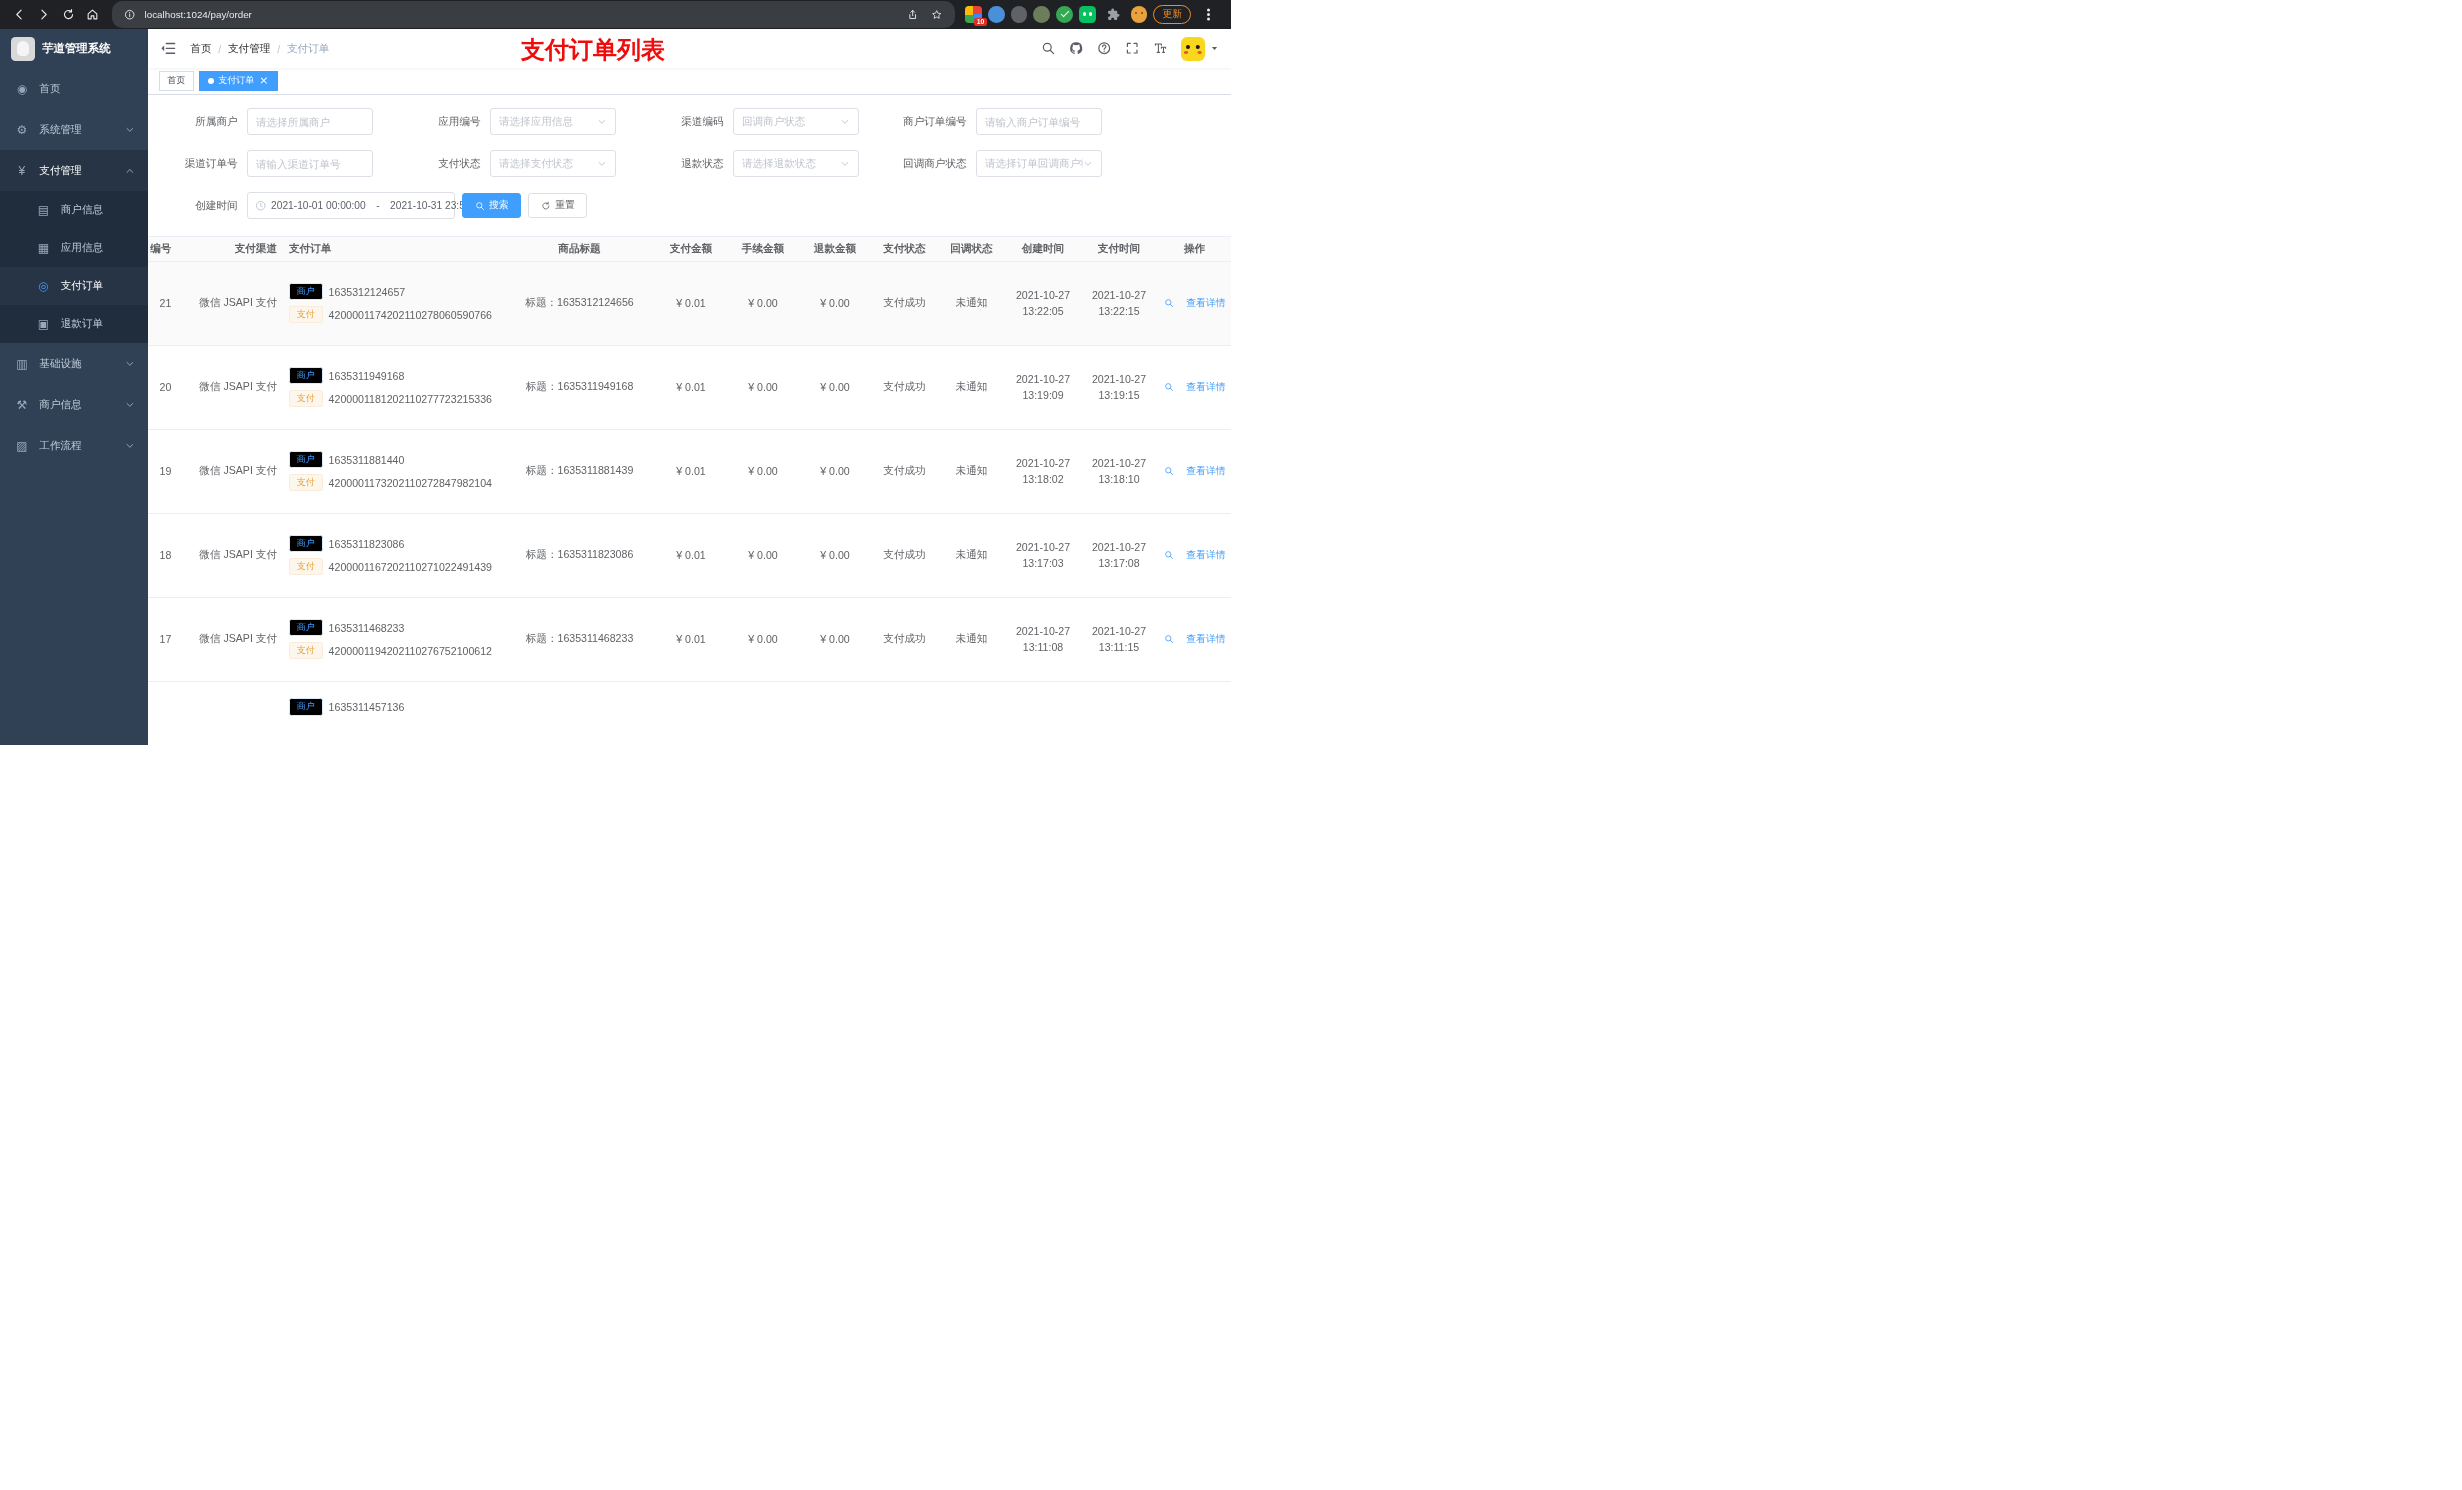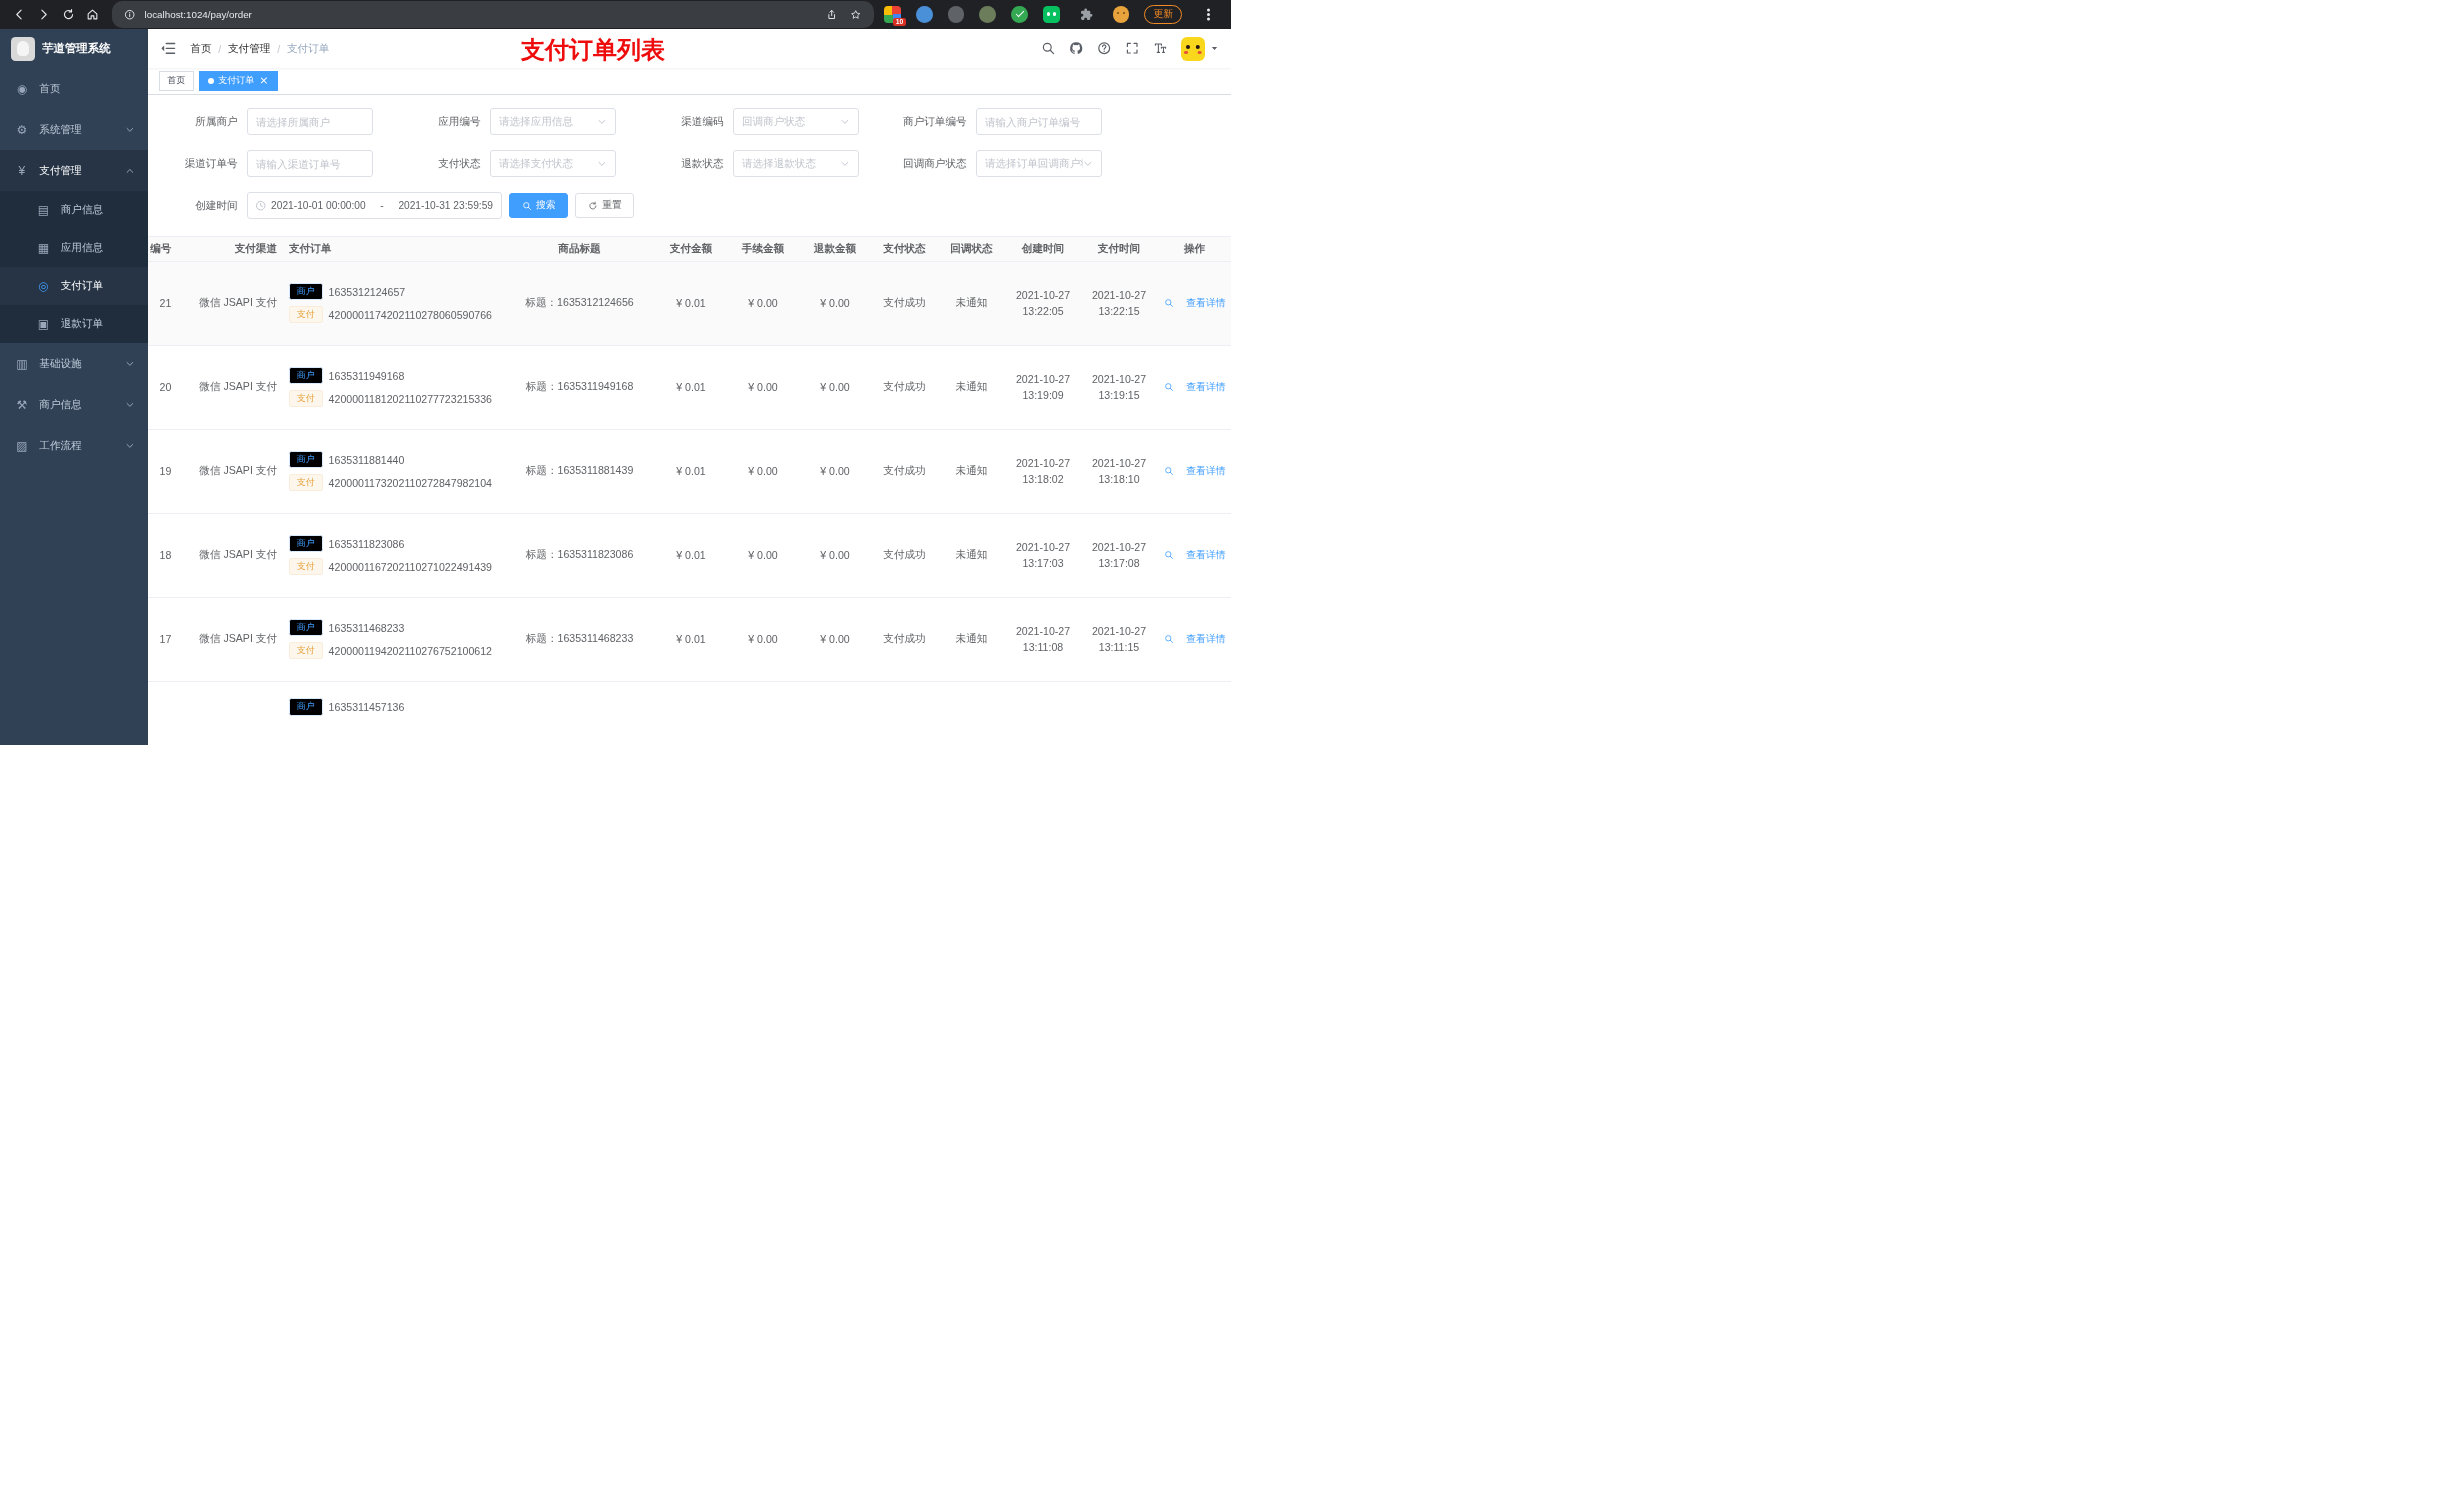--- a/index.html
+++ b/index.html
@@ -9,21 +9,21 @@
 
   
   .browser{height:29px;background:#202124;display:flex;align-items:center;padding:0 7.6px;gap:1.5px}
   .b-ic{width:23px;height:23px;border-radius:50%;display:flex;align-items:center;justify-content:center;color:#e8eaed;flex:0 0 auto;cursor:pointer}
   .b-ic svg{width:13px;height:13px}
   .omnibox{flex:1;height:27px;background:#3a3d42;border-radius:10.6px;display:flex;align-items:center;gap:6px;padding:0 9px;margin:0 6px;color:#e8eaed;min-width:0}
   .omnibox .grow{flex:1}
   .url-text{font-size:9.8px;color:#e8eaed;white-space:nowrap}
   .omnibox .b-ic{width:18px;height:18px}
   .omnibox .b-ic svg{width:11.4px;height:11.4px}
-  .ext{display:flex;align-items:center;gap:15px;padding:0 3px}
+  .ext{display:flex;align-items:center;gap:6px;padding:0 3px}
   .ext-item{position:relative;flex:0 0 auto;cursor:pointer}
   .ext-grid{display:block;width:16.7px;height:16.7px;border-radius:3.8px;background:conic-gradient(#ea4335 0 25%,#4285f4 0 50%,#34a853 0 75%,#fbbc05 0)}
   .ext-badge{position:absolute;right:-4.5px;bottom:-3px;background:#d93025;color:#fff;font-size:6.8px;line-height:8.3px;padding:0 2.3px;border-radius:2.3px;font-weight:bold}
   .ext-dot{width:16.7px;height:16.7px;border-radius:50%;flex:0 0 auto;cursor:pointer;position:relative}
   .ext-dot.blue{background:#4a90d9}
   .ext-dot.gray{background:#5f6368}
   .ext-dot.olive{background:#6b7d5a}
   .ext-dot.green{background:#34a853}
   .ext-dot.green::after{content:"";position:absolute;left:4.5px;top:5.3px;width:6.8px;height:3px;border-left:1.5px solid #fff;border-bottom:1.5px solid #fff;transform:rotate(-45deg)}
   .ext-square{width:16.7px;height:16.7px;border-radius:4.5px;background:#07c160;position:relative;flex:0 0 auto;cursor:pointer}
@@ -88,21 +88,21 @@
   .filter{padding:13.6px 0 0 7.6px;font-size:10.6px}
   .f-row{display:flex;margin-bottom:15px}
   .f-item{display:flex;align-items:center;width:243px;flex:0 0 auto}
   .f-label{width:91px;text-align:right;padding-right:9px;color:#606266;white-space:nowrap;flex:0 0 auto}
   .f-input,.f-select{width:126px;height:27px;border:0.8px solid #dcdfe6;border-radius:3px;background:#fff;font-size:10.6px;color:#606266;padding:0 8.3px}
   .f-input::placeholder{color:#c0c4cc}
   .f-select{display:flex;align-items:center;cursor:pointer}
   .f-select .ph{color:#c0c4cc;flex:1;white-space:nowrap;overflow:hidden}
   .f-select .chev{color:#c0c4cc}
   .chev svg{width:9.8px;height:9.8px}
-  .daterange{width:255px;height:27px;border:0.8px solid #dcdfe6;border-radius:3px;display:flex;align-items:center;gap:4.5px;padding:0 7.6px;color:#606266;font-size:10.2px;background:#fff;cursor:pointer}
+  .daterange{width:208px;height:27px;border:0.8px solid #dcdfe6;border-radius:3px;display:flex;align-items:center;gap:4.5px;padding:0 7.6px;color:#606266;font-size:10.2px;background:#fff;cursor:pointer}
   .daterange .dr-ic{color:#c0c4cc;flex:0 0 auto}
   .daterange .dr-ic svg{width:11.4px;height:11.4px}
   .dr-start,.dr-end{white-space:nowrap}
   .dr-sep{margin:0 auto;color:#606266;padding:0 6px}
   .btn{height:25px;border-radius:3px;display:inline-flex;align-items:center;gap:4.5px;padding:0 11.4px;font-size:9.8px;cursor:pointer;border:0.8px solid transparent;white-space:nowrap}
   .btn svg{width:9.8px;height:9.8px}
   .btn-primary{background:#409eff;border-color:#409eff;color:#fff;margin-left:7.6px}
   .btn-plain{background:#fff;border-color:#dcdfe6;color:#606266;margin-left:7.6px}
 
   .toolbar-row{display:flex;align-items:center;margin-top:15px;padding:0 58px 0 23.5px}

